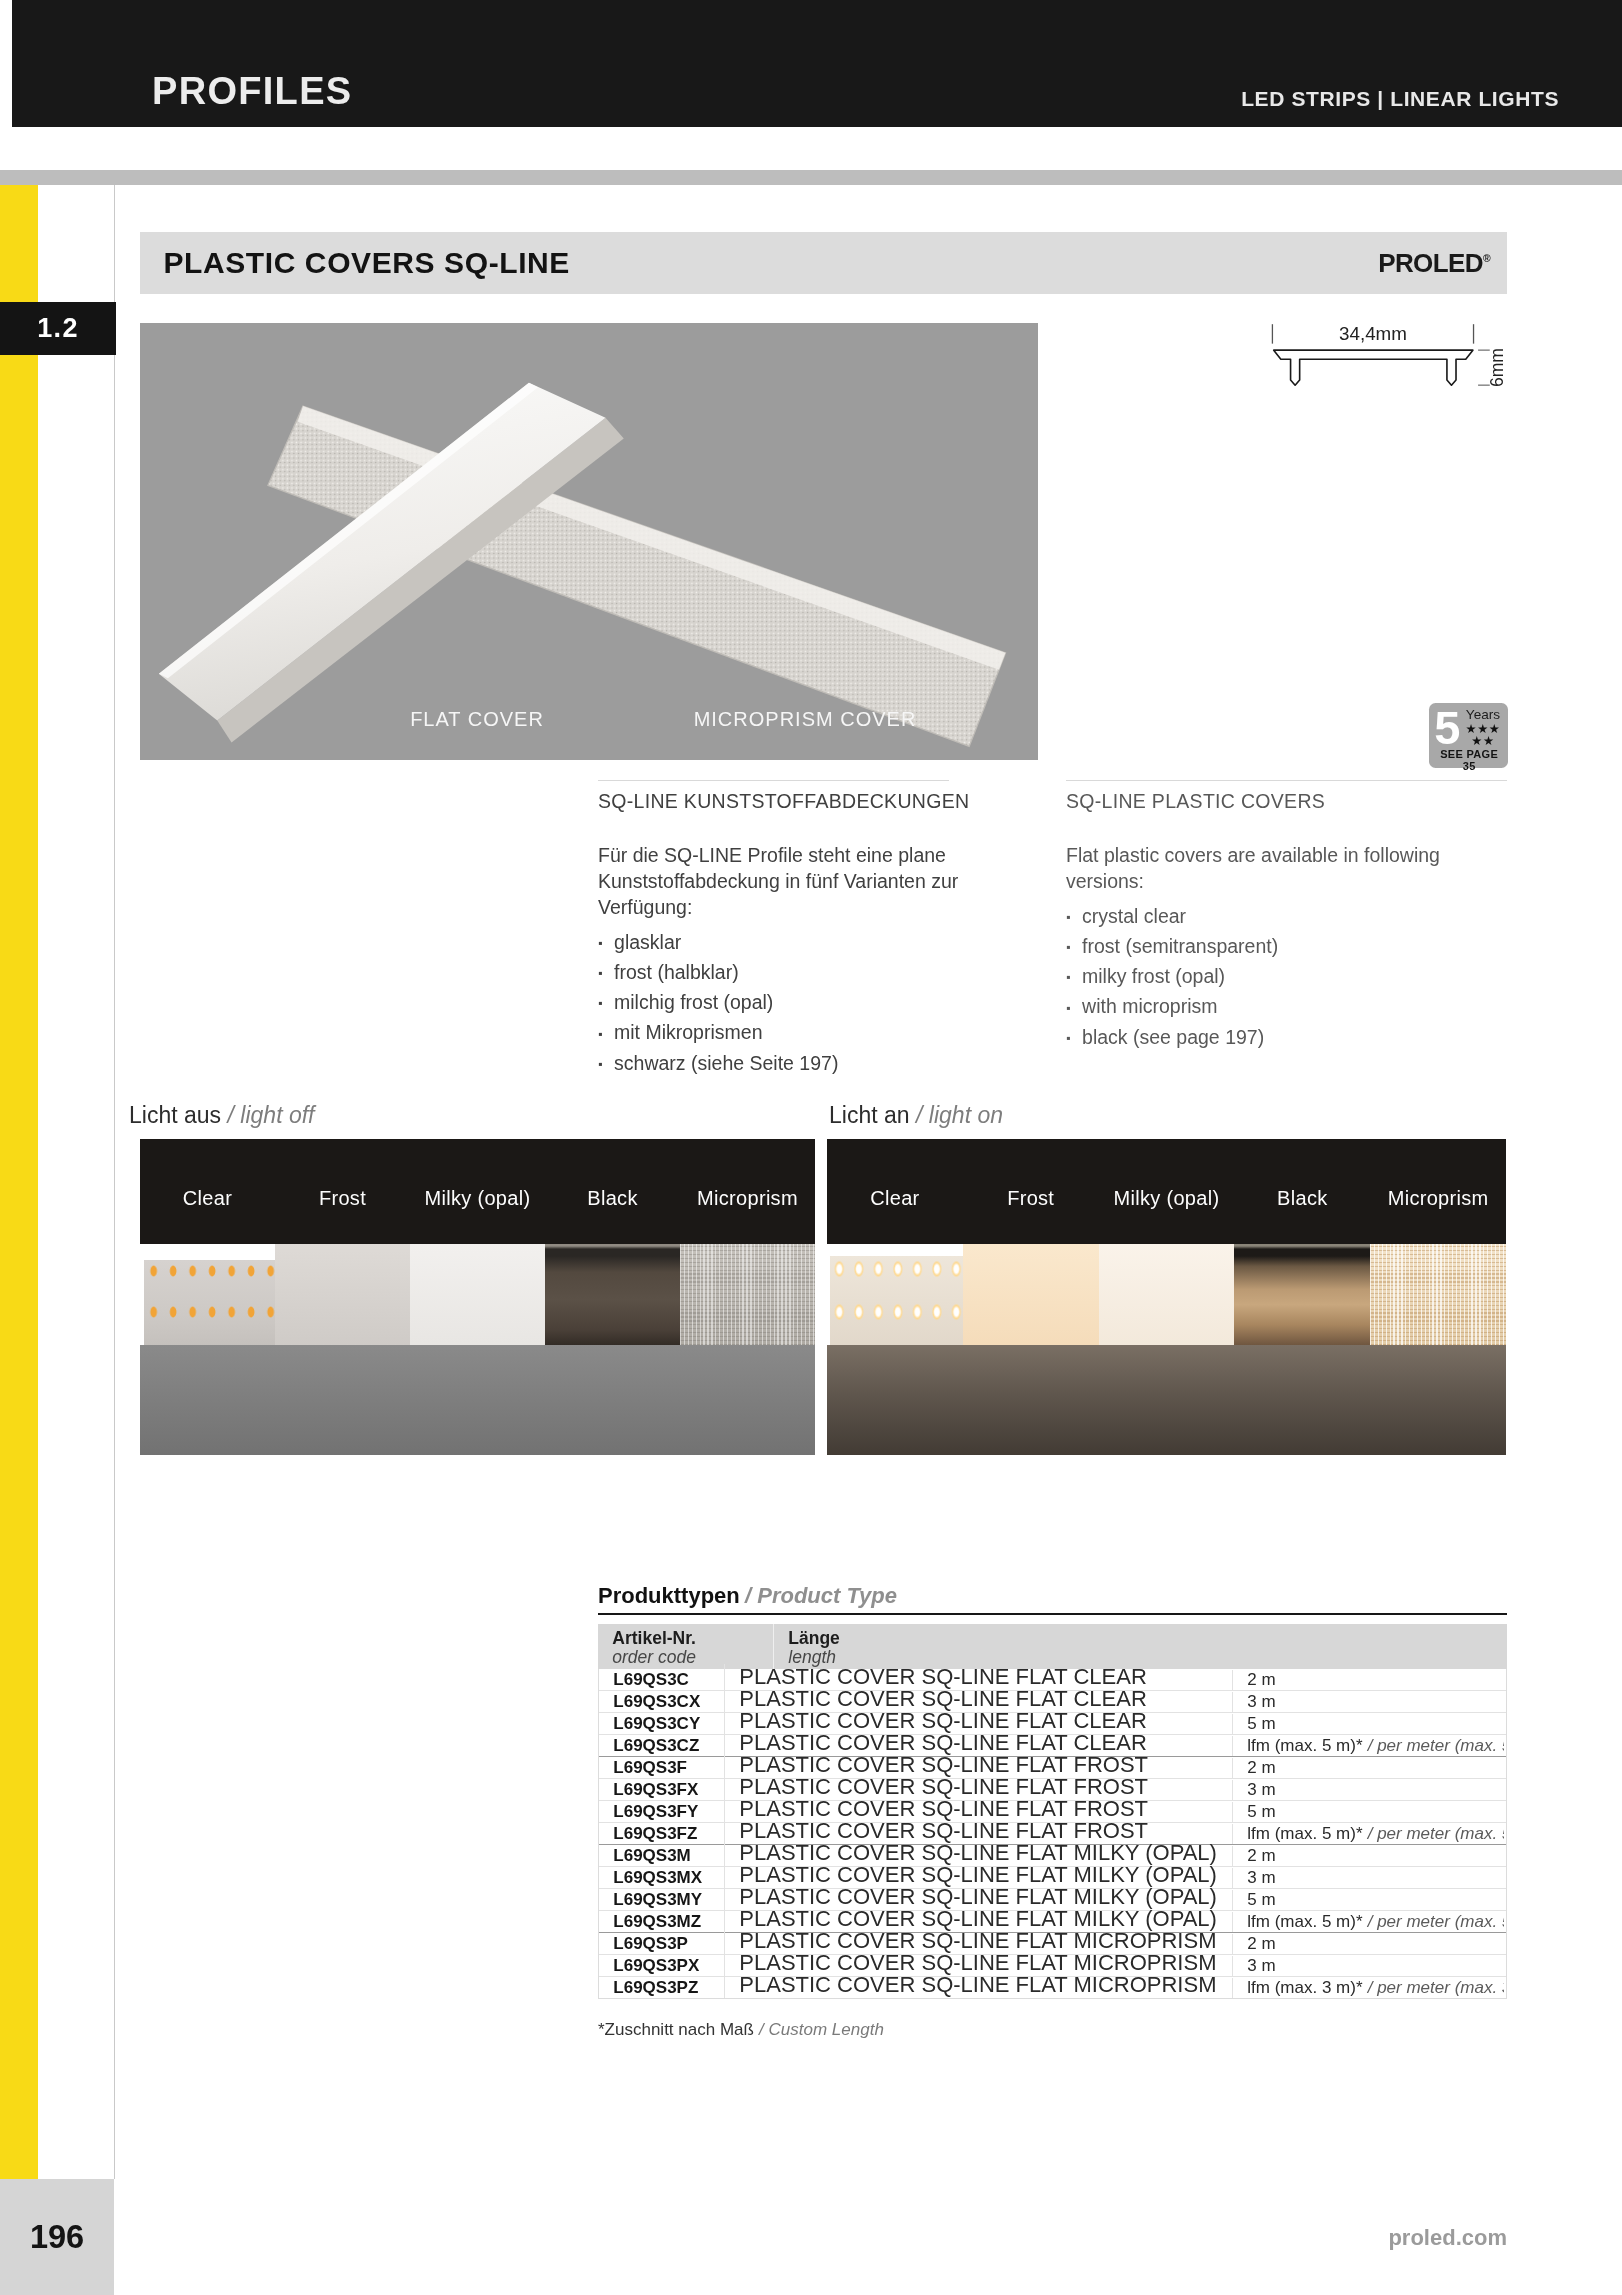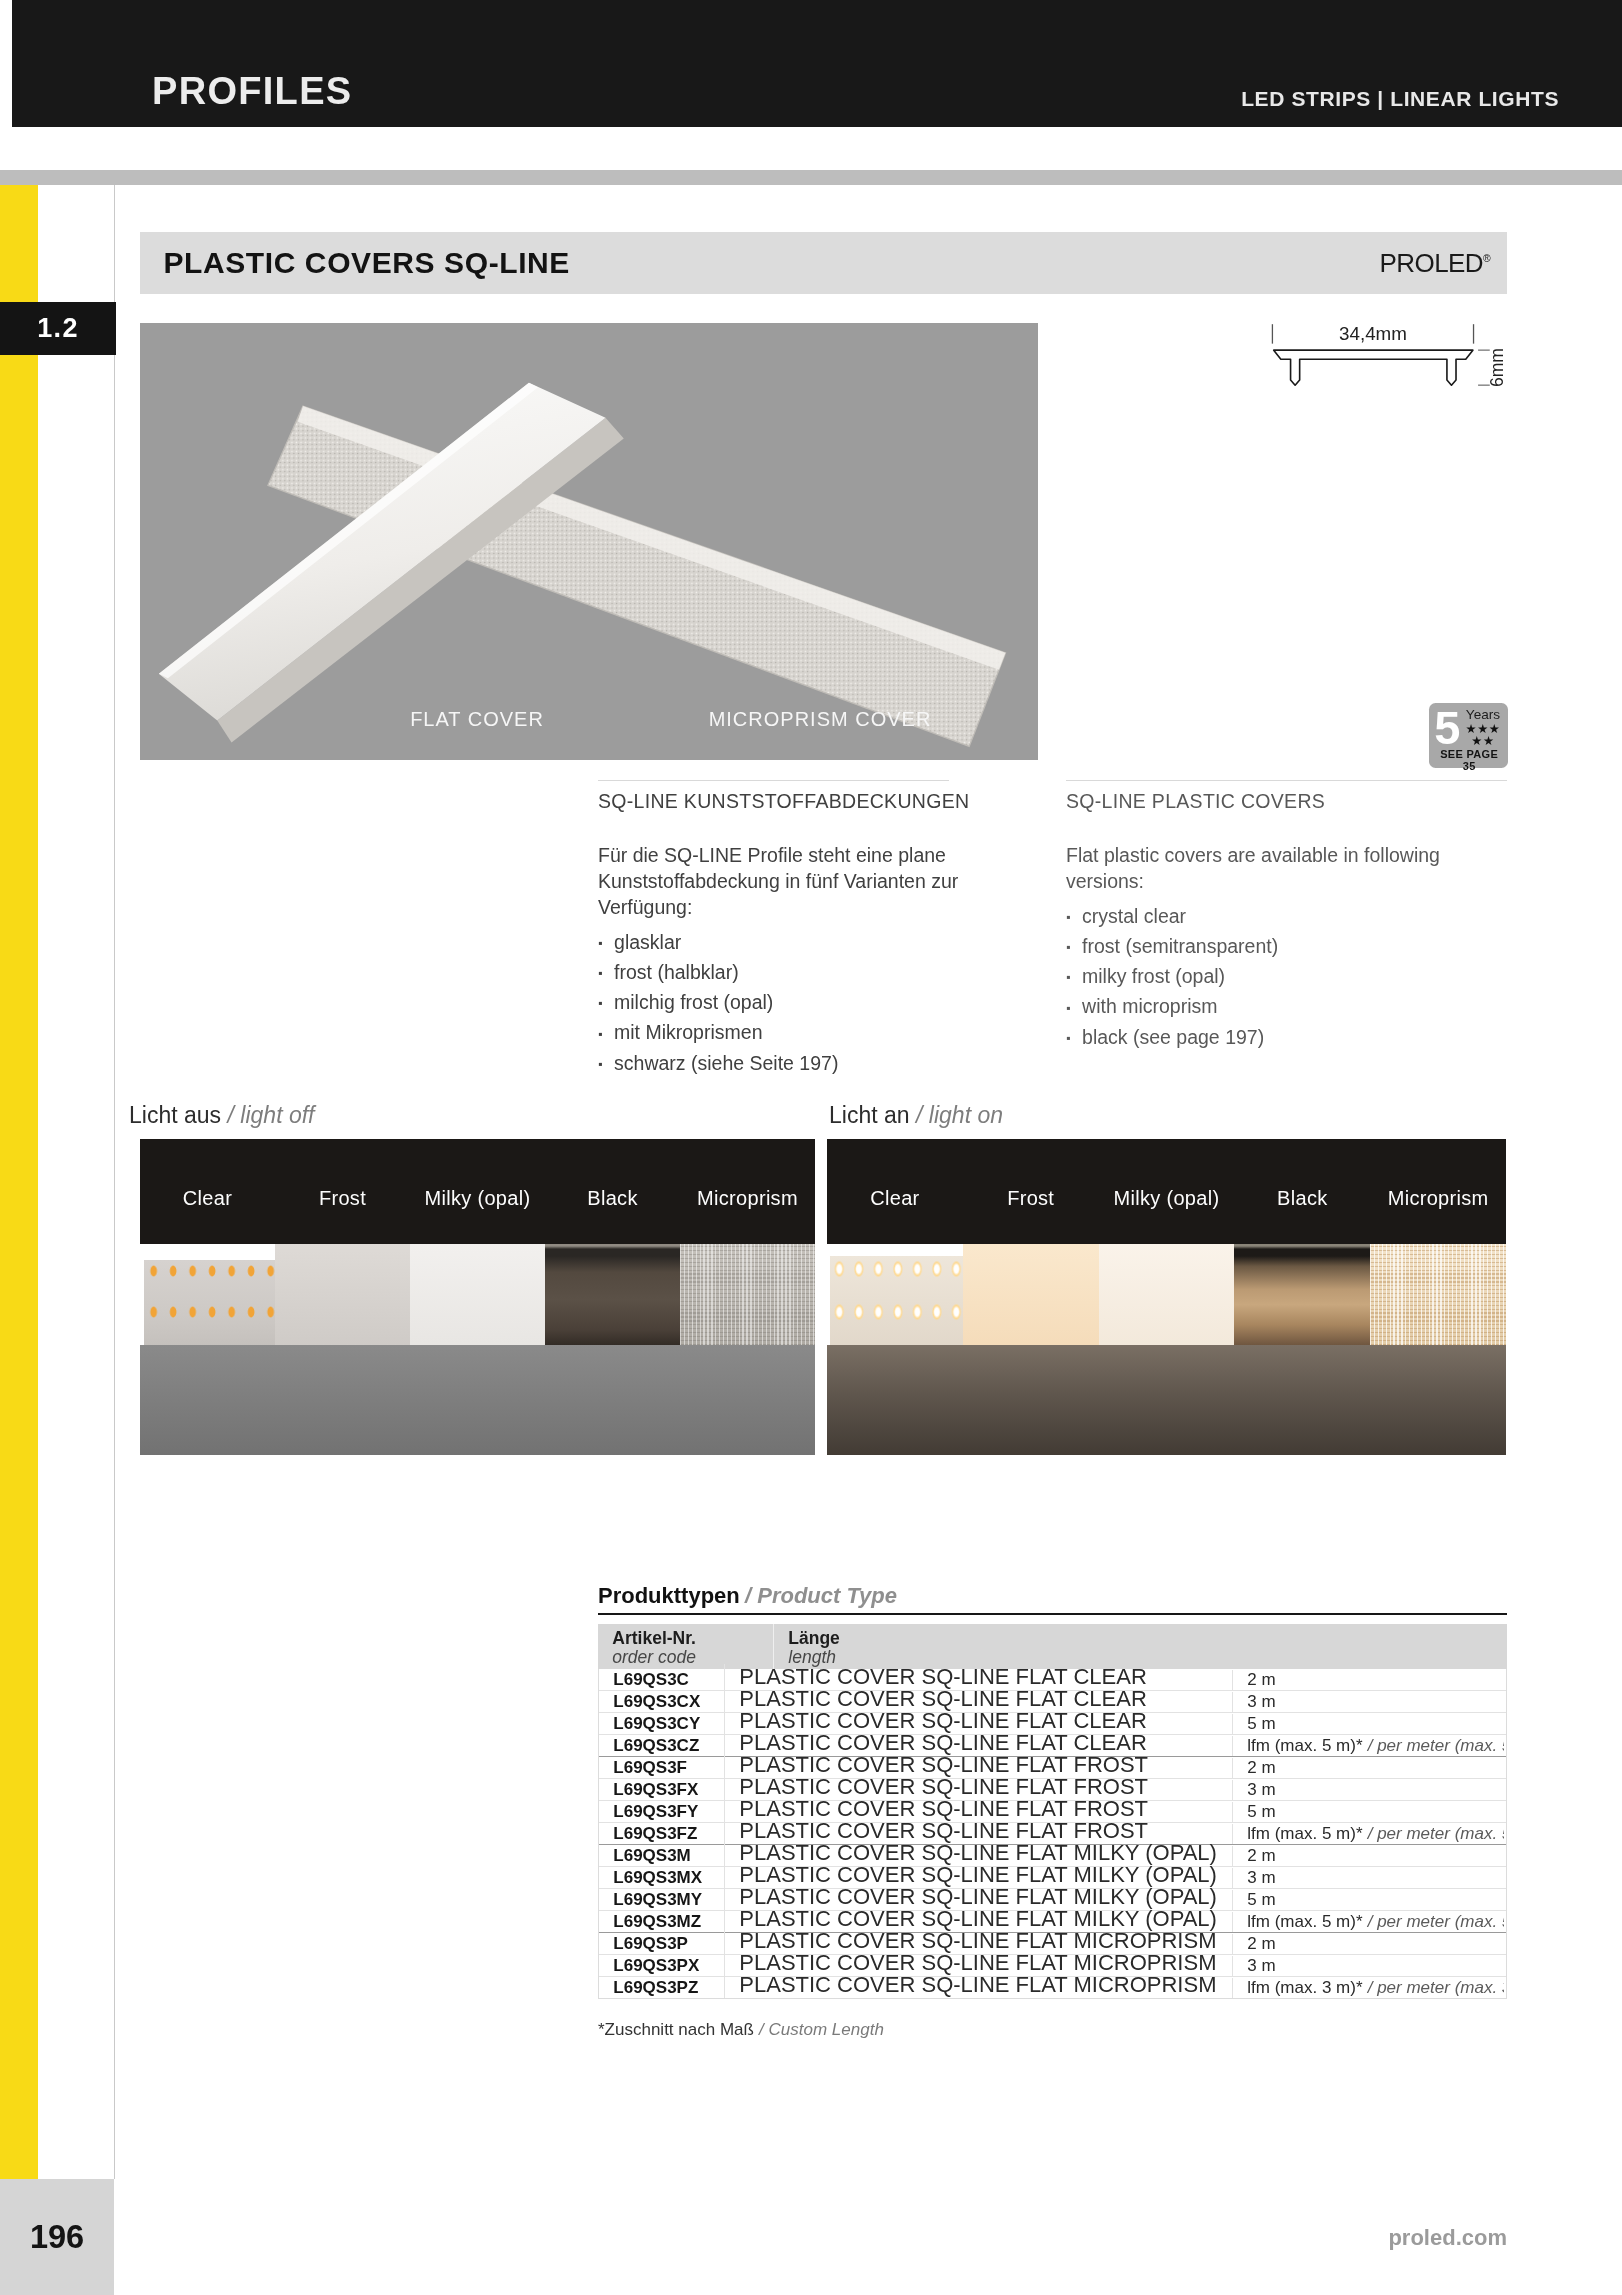--- a/index.html
+++ b/index.html
@@ -19,28 +19,28 @@
   .side-line{position:absolute;left:114px;top:185px;width:1.3px;height:1994px;background:#c9c9c9;}
   .section-tab{position:absolute;left:0;top:302px;width:116px;height:53px;background:#141414;
        display:flex;align-items:center;justify-content:center;color:#fff;font-size:27px;
        font-weight:bold;letter-spacing:1.3px;}
 
   
   .titlebar{position:absolute;left:140px;top:232px;width:1367px;height:62px;background:var(--titlebar,#dcdcdc);
        box-sizing:border-box;display:flex;align-items:center;justify-content:space-between;
        padding:0 17px 0 23.4px;}
   .tb-title{font-size:30px;font-weight:bold;color:#131313;letter-spacing:0.6px;}
-  .brand{font-size:26px;font-weight:400;color:#1a1a1a;letter-spacing:-0.6px;}
+  .brand{font-size:26px;font-weight:700;color:#1a1a1a;letter-spacing:-0.6px;}
   .brand sup{font-size:10.4px;vertical-align:super;}
 
   
   .hero{position:absolute;left:140px;top:323px;width:898px;height:437px;background:var(--hero,#9c9c9c);overflow:hidden;}
   .hero-label{position:absolute;top:385px;transform:translateX(-50%);color:#f6f6f6;
        font-size:20px;letter-spacing:1px;white-space:nowrap;}
-  .hl-flat{left:337px;} .hl-micro{left:680px;}
+  .hl-flat{left:337px;} .hl-micro{left:665px;}
 
   
   .dim{position:absolute;left:1251px;top:315px;}
   .dim text{font-family:"Liberation Sans",sans-serif;fill:#222;}
 
   
   .badge{position:absolute;left:1429px;top:703px;width:79px;height:65px;background:var(--badge,#a8a8a8);
        border-radius:6.5px;box-sizing:border-box;padding:3.9px 3.9px 2.6px 5.2px;display:flex;flex-direction:column;}
   .badge-row{display:flex;flex:1;}
   .badge-num{font-size:47px;font-weight:bold;color:#fff;line-height:0.88;}

